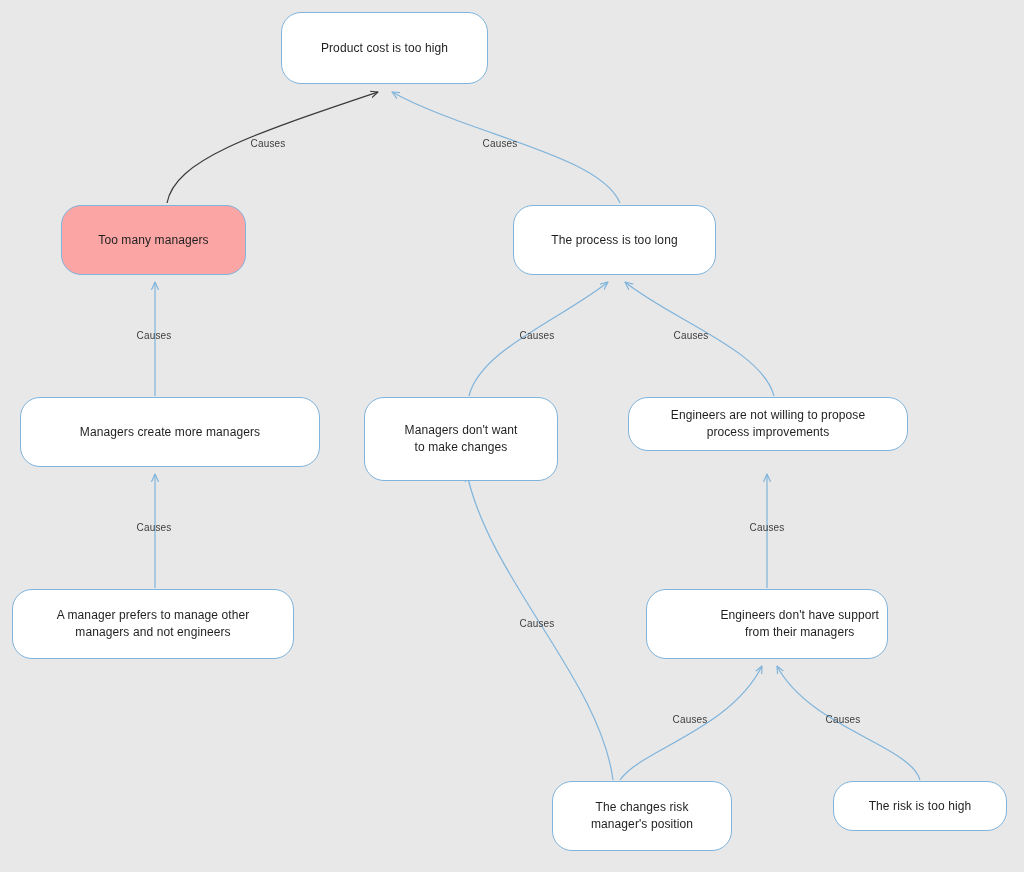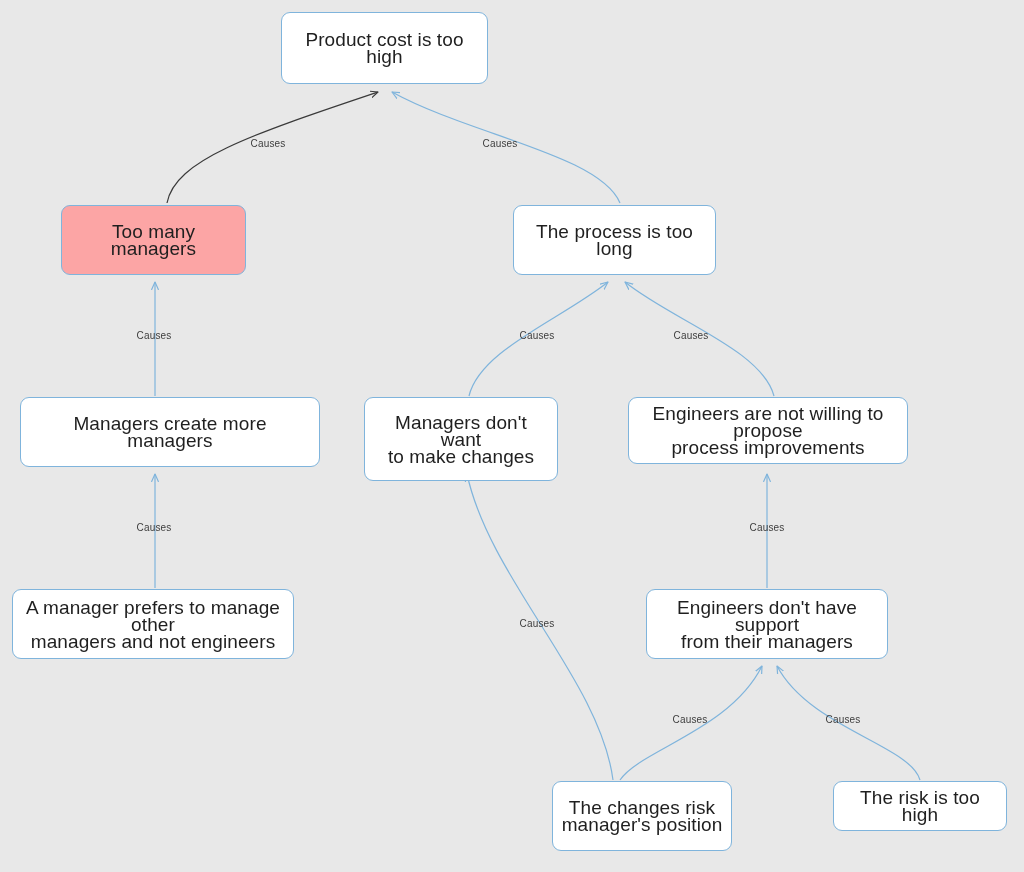--- a/index.html
+++ b/index.html
@@ -24,27 +24,27 @@
     top: 0;
     width: 1024px;
     height: 872px;
     pointer-events: none;
   }
   .node {
     position: absolute;
     box-sizing: border-box;
     background: #ffffff;
     border: 1.4px solid #7fb4dc;
-    border-radius: 9px;
+    border-radius: 20px;
     display: flex;
     align-items: center;
     justify-content: center;
     text-align: center;
     color: #1f1f1f;
-    font-size: 19px;
+    font-size: 12px;
     line-height: 17px;
     letter-spacing: 0.1px;
     padding: 2px 8px;
   }
   .node-label {
     display: block;
     white-space: pre-line;
   }
   .edge-label {
     position: absolute;
@@ -94,29 +94,29 @@
       <div class="node" style="left: 513px; top: 205px; width: 203px; height: 70px; background: rgb(255, 255, 255); border-color: rgb(127, 180, 220);">
         <span class="node-label">The process is too long</span>
       </div>
       <div class="node" style="left: 20px; top: 397px; width: 300px; height: 70px; background: rgb(255, 255, 255); border-color: rgb(127, 180, 220);">
         <span class="node-label">Managers create more managers</span>
       </div>
       <div class="node" style="left: 364px; top: 397px; width: 194px; height: 84px; background: rgb(255, 255, 255); border-color: rgb(127, 180, 220);">
         <span class="node-label">Managers don't want
 to make changes</span>
       </div>
-      <div class="node" style="left: 628px; top: 397px; width: 280px; height: 67px; background: rgb(255, 255, 255); border-color: rgb(127, 180, 220);">
+      <div class="node" style="left: 628px; top: 397px; width: 280px; height: 54px; background: rgb(255, 255, 255); border-color: rgb(127, 180, 220);">
         <span class="node-label">Engineers are not willing to propose
 process improvements</span>
       </div>
       <div class="node" style="left: 12px; top: 589px; width: 282px; height: 70px; background: rgb(255, 255, 255); border-color: rgb(127, 180, 220);">
         <span class="node-label">A manager prefers to manage other
 managers and not engineers</span>
       </div>
-      <div class="node" style="left: 646px; top: 589px; width: 242px; height: 70px; background: rgb(255, 255, 255); border-color: rgb(127, 180, 220);">
+      <div class="node" style="left: 646px; top: 589px; width: 242px; height: 70px; background: rgb(255, 255, 255); border-color: rgb(127, 180, 220); justify-content: flex-end;">
         <span class="node-label">Engineers don't have support
 from their managers</span>
       </div>
       <div class="node" style="left: 524px; top: 781px; width: 180px; height: 70px; background: rgb(255, 255, 255); border-color: rgb(127, 180, 220); margin-left: 28px;">
         <span class="node-label">The changes risk
 manager's position</span>
       </div>
       <div class="node" style="left: 833px; top: 781px; width: 174px; height: 50px; background: rgb(255, 255, 255); border-color: rgb(127, 180, 220);">
         <span class="node-label">The risk is too high</span>
       </div>

